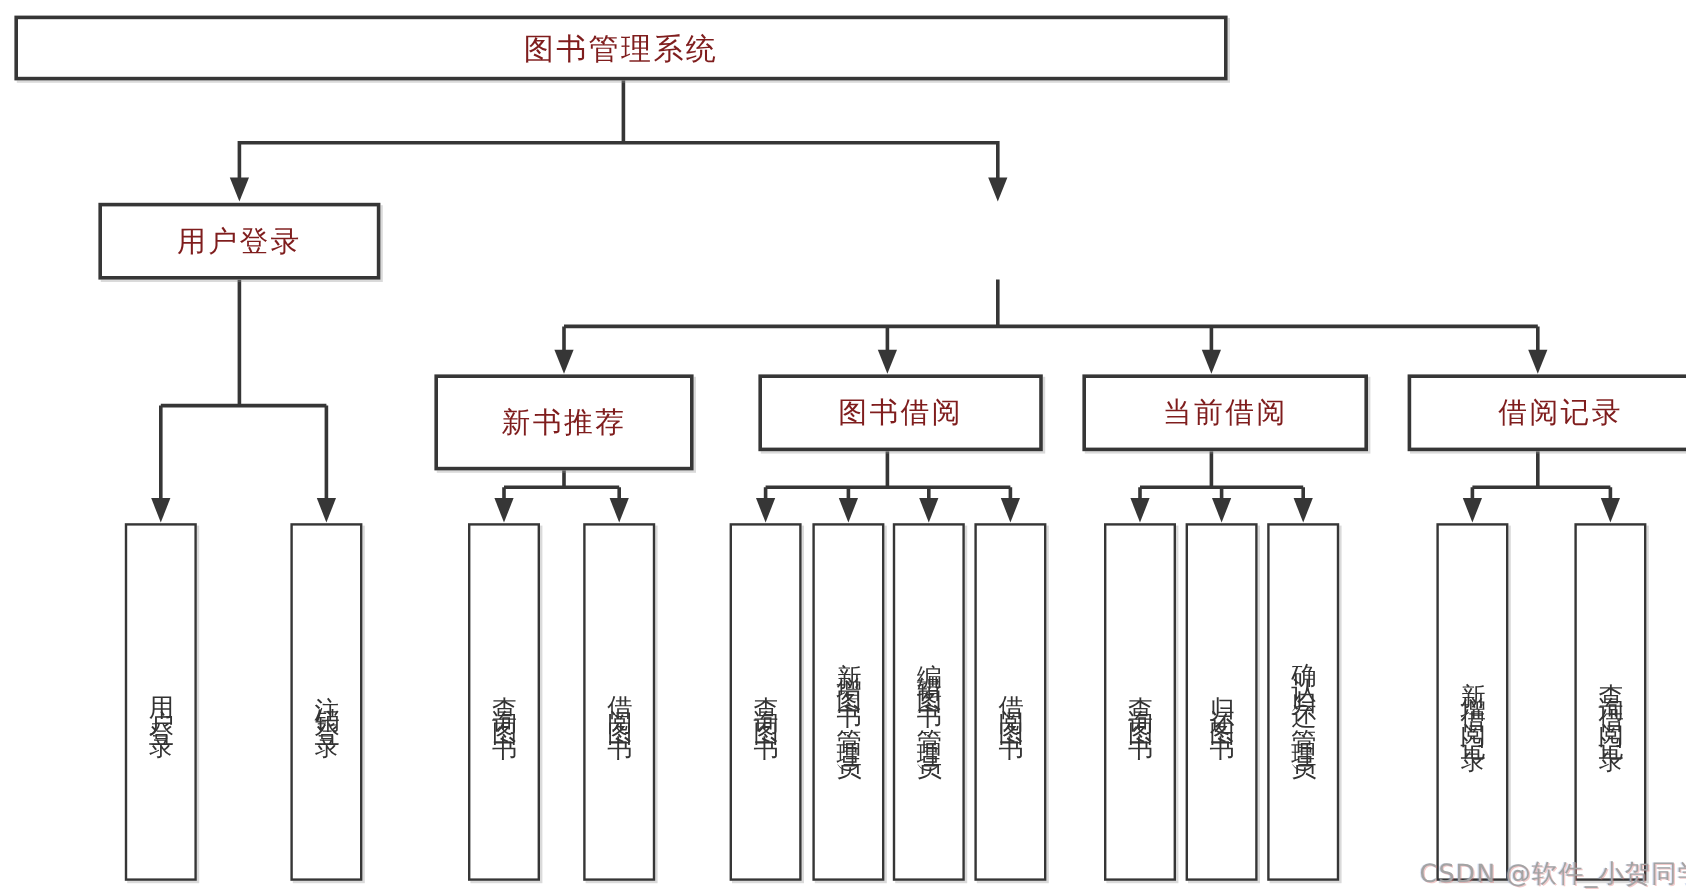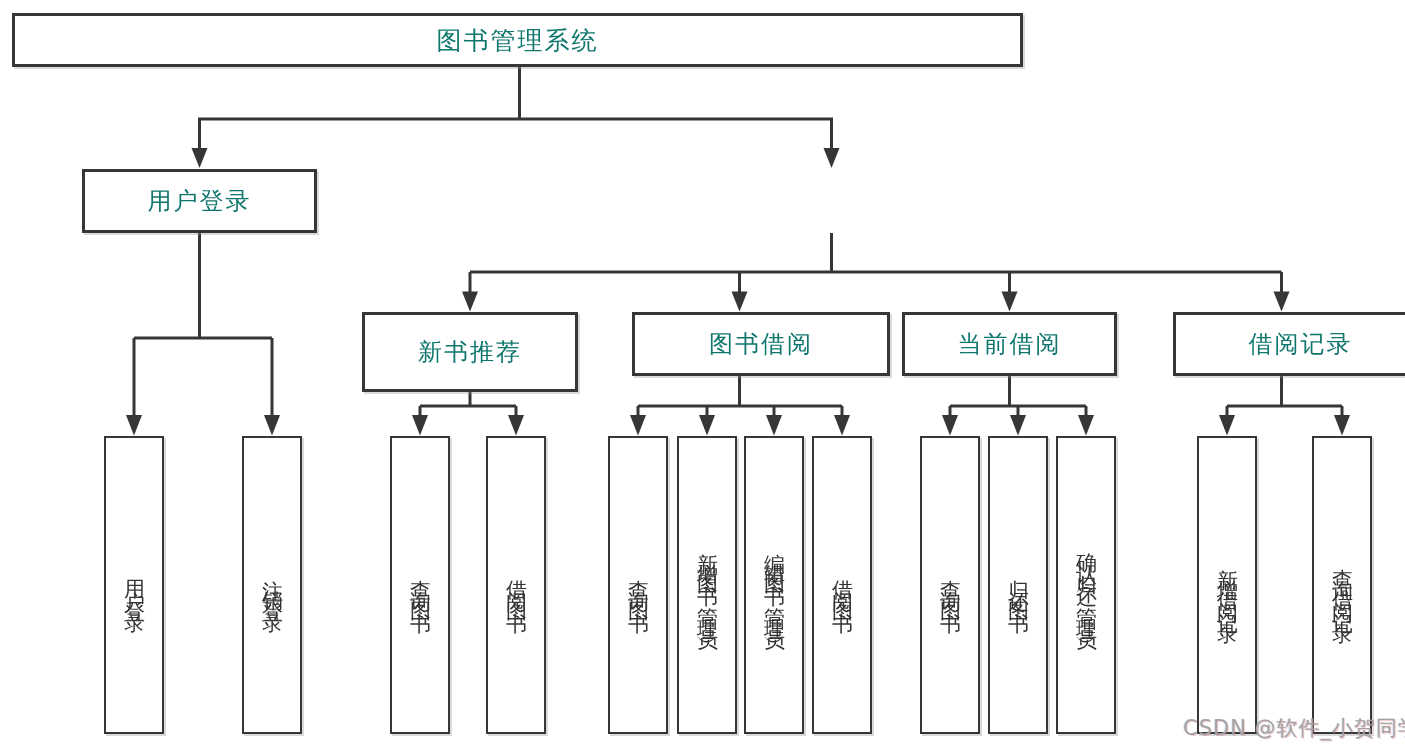--- a/index.html
+++ b/index.html
@@ -16,21 +16,21 @@
     position:absolute;
     background:#ffffff;
     border:3px solid #363636;
     box-sizing:border-box;
     display:flex;align-items:center;justify-content:center;
     box-shadow:2px 2px 0 rgba(150,150,150,0.35);
   }
   .hlabel{
     font-size:24px;
     letter-spacing:2px;
-    color:#0f766e;
+    color:#7f1d1d;
     white-space:nowrap;
   }
   .root-label{font-size:25px;}
   .leaf{
     top:436px;width:60px;height:298px;
     border-width:2.5px;
   }
   .vlabel{
     writing-mode:vertical-rl;
     text-orientation:mixed;
@@ -91,24 +91,24 @@
     <span class="hlabel root-label">图书管理系统</span>
   </div>
 
   <div class="box" style="left:82px;top:169px;width:235px;height:64px">
     <span class="hlabel">用户登录</span>
   </div>
 
   <div class="box" style="left:362px;top:312px;width:216px;height:80px">
     <span class="hlabel">新书推荐</span>
   </div>
-  <div class="box" style="left:632px;top:312px;width:258px;height:64px">
+  <div class="box" style="left:632px;top:312px;width:237px;height:64px">
     <span class="hlabel">图书借阅</span>
   </div>
-  <div class="box" style="left:902px;top:312px;width:215px;height:64px">
+  <div class="box" style="left:902px;top:312px;width:238px;height:64px">
     <span class="hlabel">当前借阅</span>
   </div>
   <div class="box" style="left:1173px;top:312px;width:255px;height:64px">
     <span class="hlabel">借阅记录</span>
   </div>
 
   <div class="box leaf" style="left:104px">
     <span class="vlabel">用户登录</span>
   </div>
   <div class="box leaf" style="left:242px">

